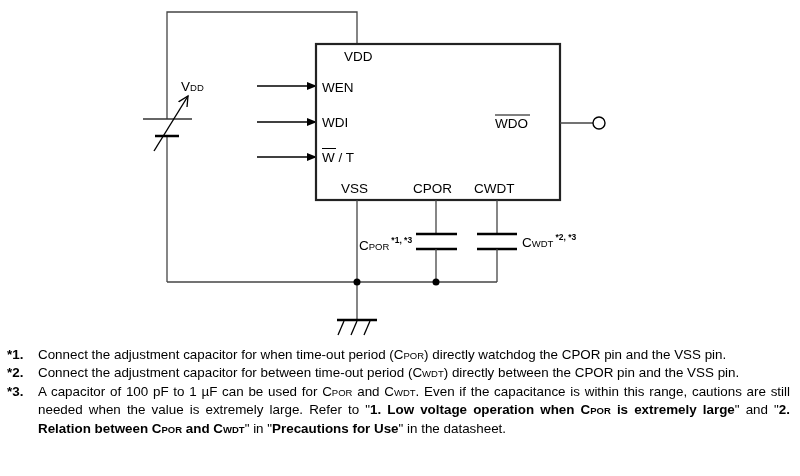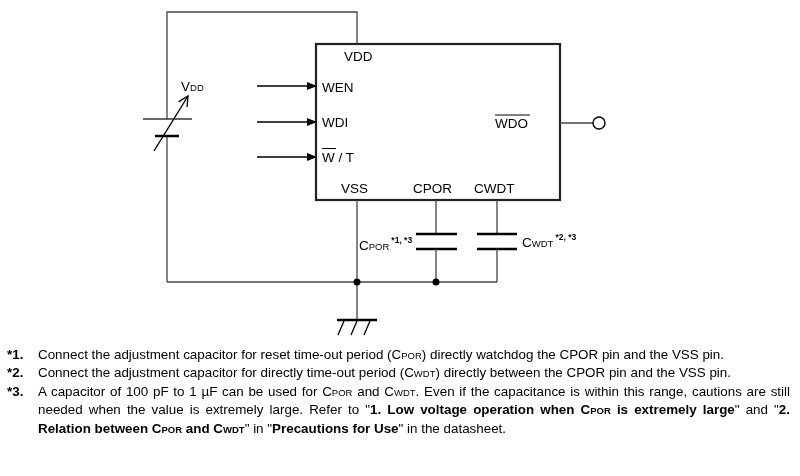--- a/index.html
+++ b/index.html
@@ -92,23 +92,23 @@
     <line x1="337" y1="320" x2="377" y2="320" stroke="#000" stroke-width="2.5"></line>
     <line x1="344" y1="321" x2="338" y2="335" stroke="#000" stroke-width="1.3"></line>
     <line x1="357" y1="321" x2="351" y2="335" stroke="#000" stroke-width="1.3"></line>
     <line x1="370" y1="321" x2="364" y2="335" stroke="#000" stroke-width="1.3"></line>
   </g>
 </svg>
 
 <div class="notes">
   <div class="note">
     <span class="num">*1.</span>
-    <div class="txt"><span>Connect the adjustment capacitor for reset time-out period (C</span><span class="sub">POR</span><span>) directly watchdog the CPOR pin and the VSS pin.</span></div>
+    <div class="txt"><span>Connect the adjustment capacitor for when time-out period (C</span><span class="sub">POR</span><span>) directly watchdog the CPOR pin and the VSS pin.</span></div>
   </div>
   <div class="note">
     <span class="num">*2.</span>
-    <div class="txt"><span>Connect the adjustment capacitor for directly time-out period (C</span><span class="sub">WDT</span><span>) directly between the CPOR pin and the VSS pin.</span></div>
+    <div class="txt"><span>Connect the adjustment capacitor for between time-out period (C</span><span class="sub">WDT</span><span>) directly between the CPOR pin and the VSS pin.</span></div>
   </div>
   <div class="note">
     <span class="num">*3.</span>
     <div class="txt"><span>A capacitor of 100 pF to 1 µF can be used for C</span><span class="sub">POR</span><span> and C</span><span class="sub">WDT</span><span>. Even if the capacitance is within this range, cautions are still needed when the value is extremely large. Refer to "</span><span class="b">1.   Low voltage operation when C</span><span class="sub b">POR</span><span class="b"> is extremely large</span><span>" and "</span><span class="b">2.   Relation between C</span><span class="sub b">POR</span><span class="b"> and C</span><span class="sub b">WDT</span><span>" in "</span><span class="b">Precautions for Use</span><span>" in the datasheet.</span></div>
   </div>
 </div>
 
 </body></html>

